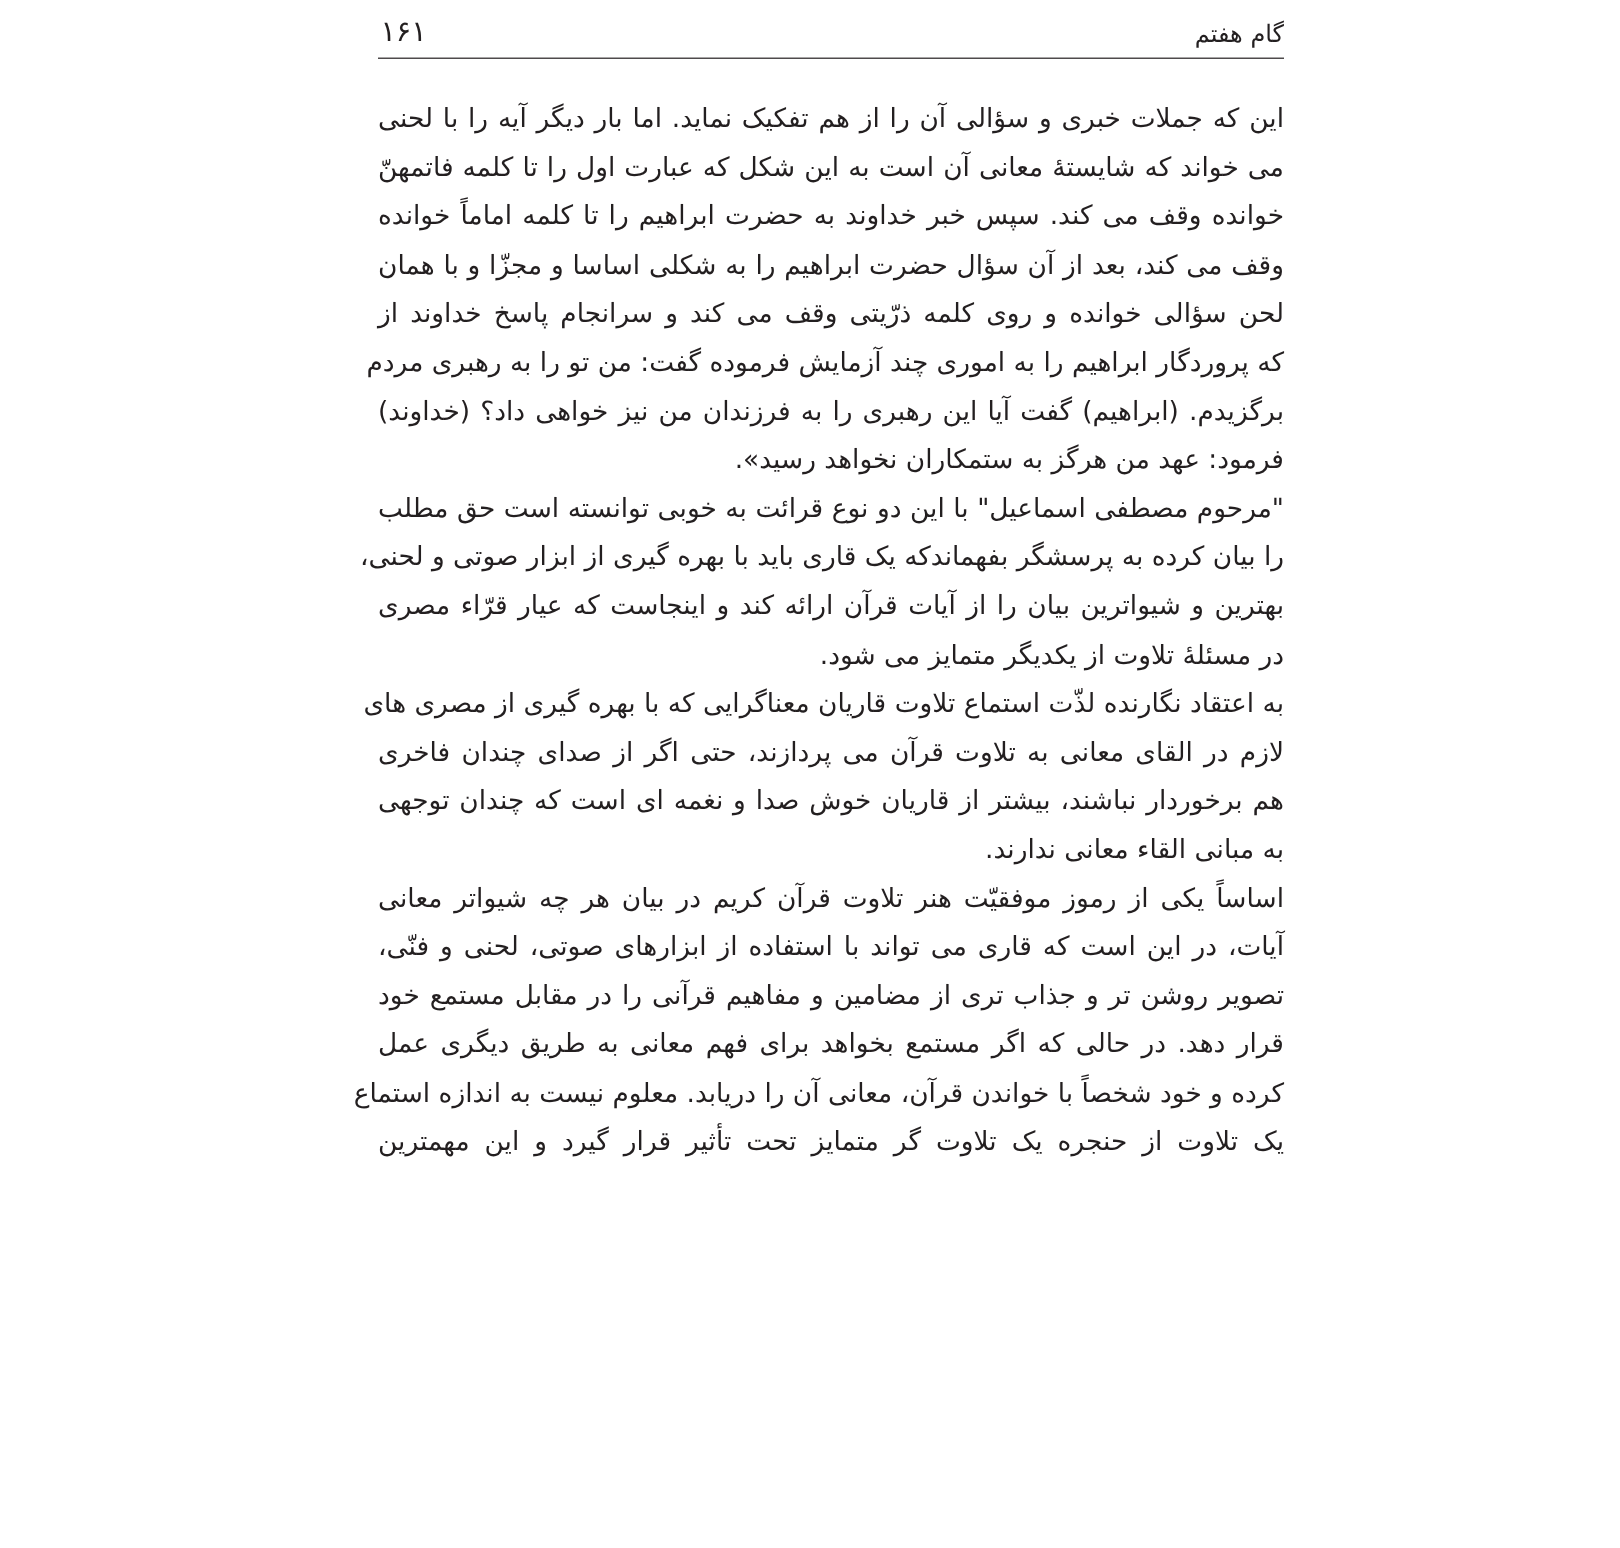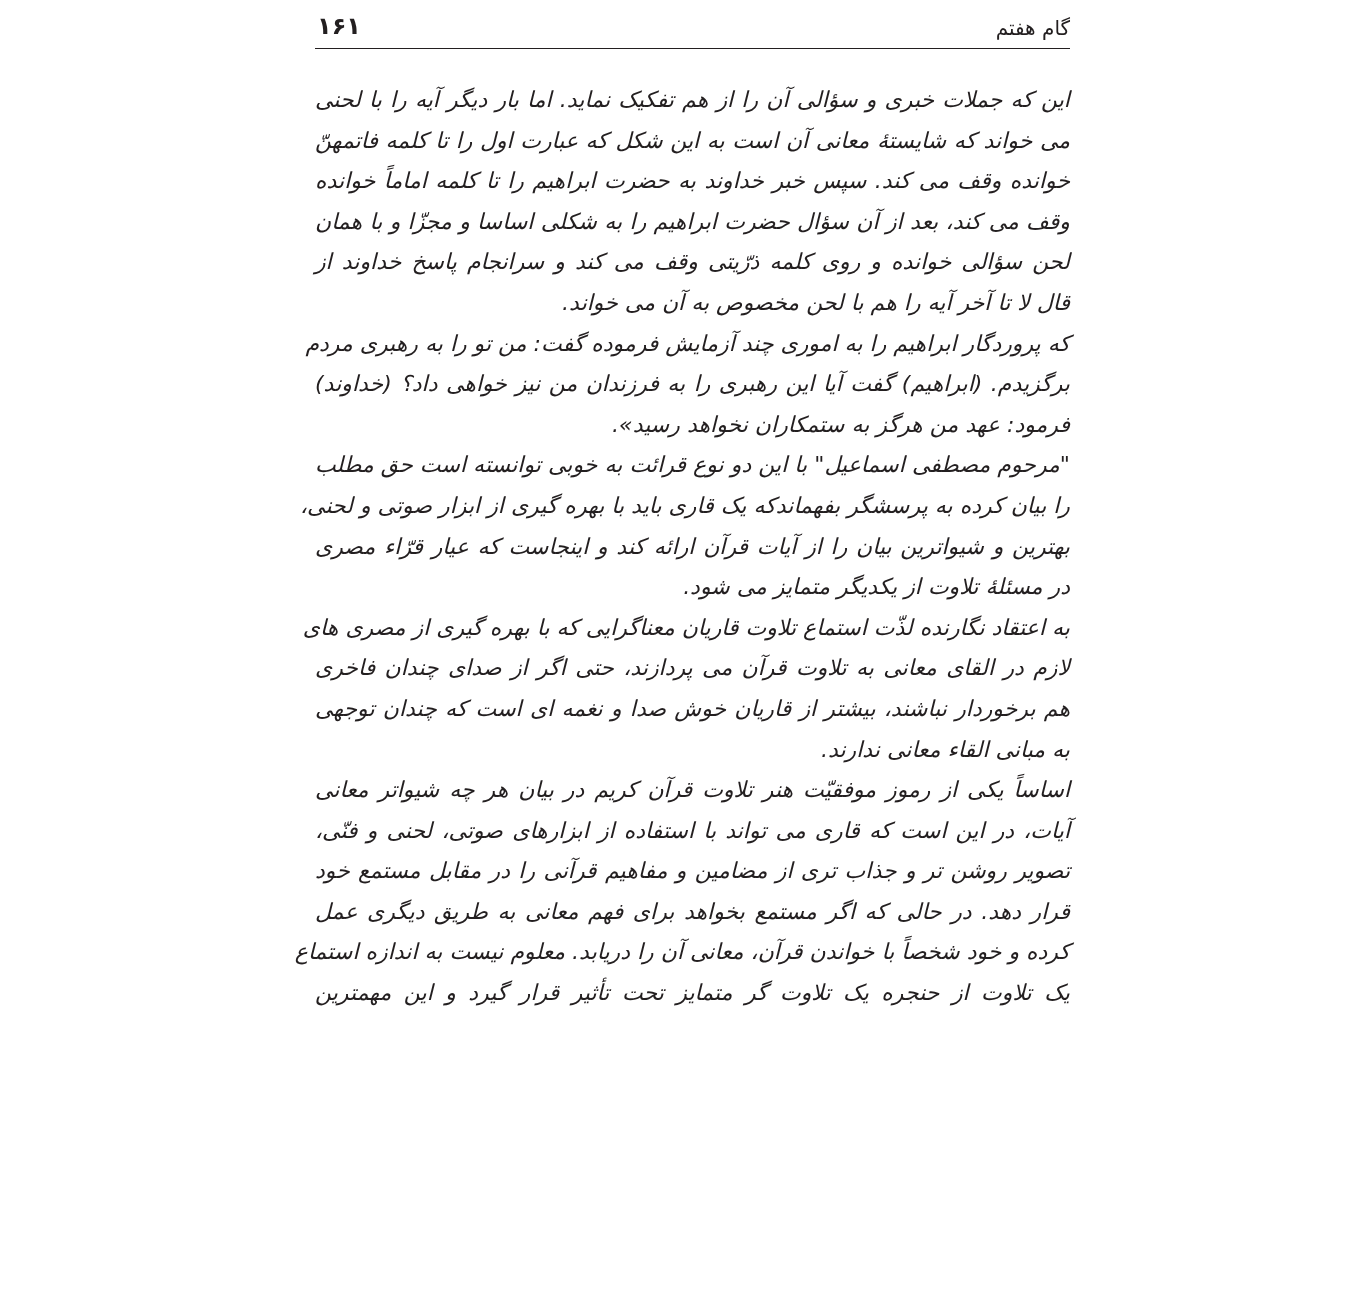--- a/index.html
+++ b/index.html
@@ -10,24 +10,24 @@
     font-family: "DejaVu Sans", sans-serif;
   }
   .header {
     position: absolute; left: 0; right: 0; top: 8px; height: 40px;
     border-bottom: 1.5px solid #231f20;
   }
   .running-title {
     position: absolute; right: 0; top: 8px; font-size: 20px; line-height: 24px;
   }
   .page-number {
-    position: absolute; left: 2px; top: 4px; font-size: 24px; font-weight: bold; line-height: 28px;
+    position: absolute; left: 2px; top: 4px; font-size: 24px; font-weight: normal; line-height: 28px;
   }
   .body-text {
-    position: absolute; left: 0; right: 0; top: 80px; font-style: italic;
+    position: absolute; left: 0; right: 0; top: 80px;
   }
   .line {
     display: block; height: 40.6px; line-height: 40.6px;
     font-size: 22px; white-space: nowrap;
     text-align: justify; text-align-last: justify;
   }
   .line.last { text-align-last: right; }
 </style>
 </head>
 <body>
@@ -36,21 +36,20 @@
   <div class="header">
     <span class="running-title">گام هفتم</span>
     <span class="page-number">۱۶۱</span>
   </div>
   <div class="body-text" id="body-text">
       <span class="line">این که جملات خبری و سؤالی آن را از هم تفکیک نماید. اما بار دیگر آیه را با لحنی</span>
       <span class="line">می خواند که شایستۀ معانی آن است به این شکل که عبارت اول را تا کلمه فاتمهنّ</span>
       <span class="line">خوانده وقف می کند. سپس خبر خداوند به حضرت ابراهیم را تا کلمه اماماً خوانده</span>
       <span class="line">وقف می کند، بعد از آن سؤال حضرت ابراهیم را به شکلی اساسا و مجزّا و با همان</span>
       <span class="line">لحن سؤالی خوانده و روی کلمه ذرّیتی وقف می کند و سرانجام پاسخ خداوند از</span>
-      <span class="line last">قال لا تا آخر آیه را هم با لحن مخصوص به آن می خواند.</span>
       <span class="line">که پروردگار ابراهیم را به اموری چند آزمایش فرموده گفت: من تو را به رهبری مردم</span>
       <span class="line">برگزیدم. (ابراهیم) گفت آیا این رهبری را به فرزندان من نیز خواهی داد؟ (خداوند)</span>
       <span class="line last">فرمود: عهد من هرگز به ستمکاران نخواهد رسید».</span>
       <span class="line">"مرحوم مصطفی اسماعیل" با این دو نوع قرائت به خوبی توانسته است حق مطلب</span>
       <span class="line">را بیان کرده به پرسشگر بفهماندکه یک قاری باید با بهره گیری از ابزار صوتی و لحنی،</span>
       <span class="line">بهترین و شیواترین بیان را از آیات قرآن ارائه کند و اینجاست که عیار قرّاء مصری</span>
       <span class="line last">در مسئلۀ تلاوت از یکدیگر متمایز می شود.</span>
       <span class="line">به اعتقاد نگارنده لذّت استماع تلاوت قاریان معناگرایی که با بهره گیری از مصری های</span>
       <span class="line">لازم در القای معانی به تلاوت قرآن می پردازند، حتی اگر از صدای چندان فاخری</span>
       <span class="line">هم برخوردار نباشند، بیشتر از قاریان خوش صدا و نغمه ای است که چندان توجهی</span>

